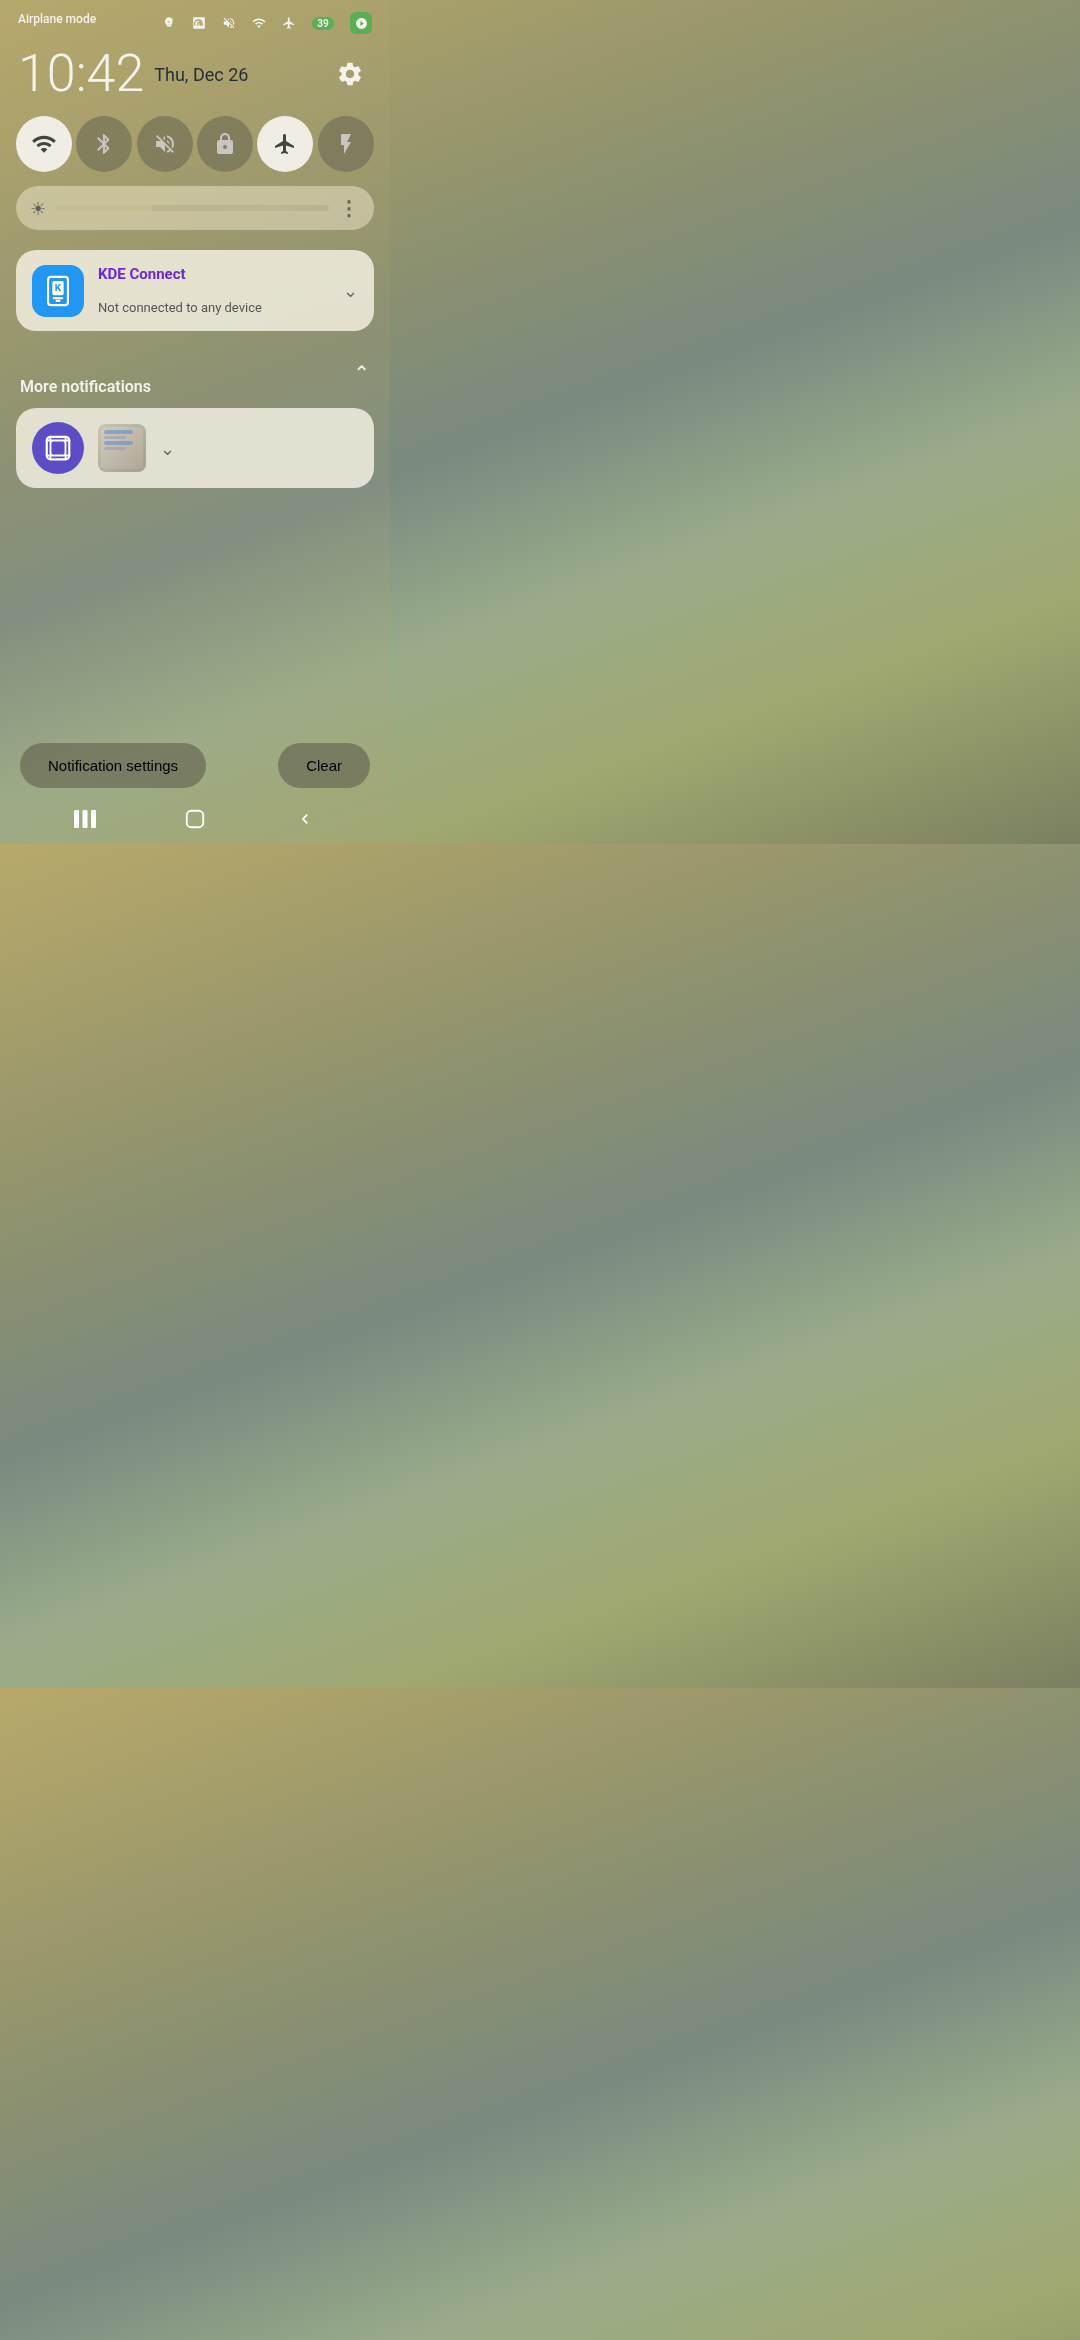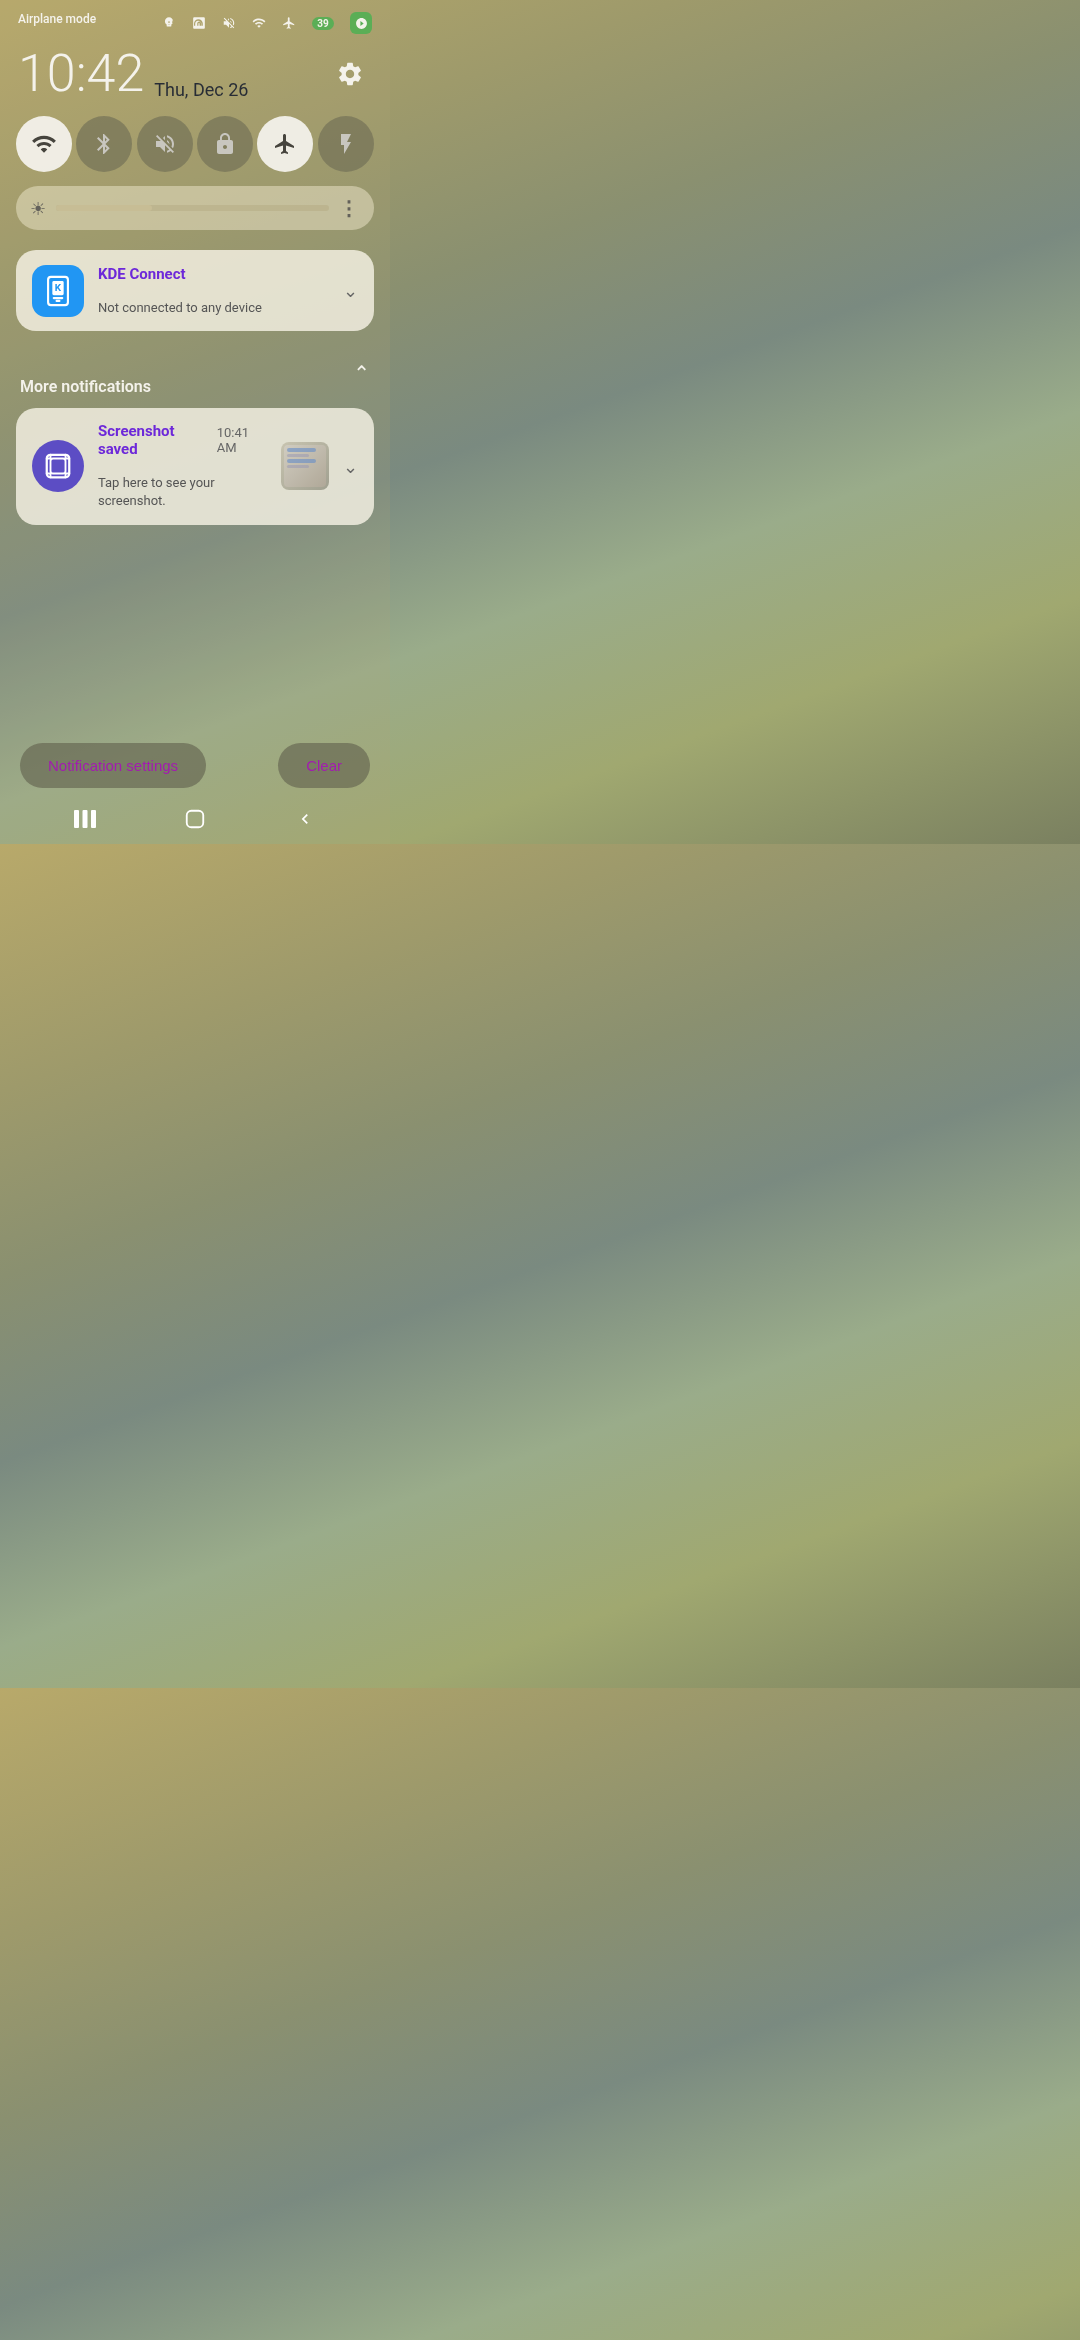--- a/index.html
+++ b/index.html
@@ -70,21 +70,21 @@
 
     .time-row {
       display: flex;
       justify-content: space-between;
       align-items: center;
       padding: 8px 18px 16px;
     }
 
     .time-display {
       display: flex;
-      align-items: flex-end;
+      align-items: center;
       gap: 10px;
     }
 
     .time-text {
       font-size: 52px;
       font-weight: 300;
       color: #fff;
       line-height: 1;
     }
 
@@ -305,21 +305,21 @@
       bottom: 56px;
       left: 0;
       right: 0;
       display: flex;
       justify-content: space-between;
       padding: 0 20px;
     }
 
     .action-btn {
       background: rgba(100, 100, 80, 0.65);
-      color: #a21caf;
+      color: #000000;
       border: none;
       border-radius: 30px;
       padding: 14px 28px;
       font-size: 15px;
       cursor: pointer;
       font-weight: 500;
     }
 
     
     .nav-bar {
@@ -469,27 +469,20 @@
 </div>
 
 <div class="notification-card">
   <div class="notif-icon screenshot-icon-bg">
     <svg width="30" height="30" viewBox="0 0 24 24" fill="white">
       <rect x="3" y="3" width="18" height="18" rx="3" fill="none" stroke="white" stroke-width="1.8"></rect>
       <rect x="6" y="6" width="12" height="12" rx="2" fill="none" stroke="white" stroke-width="1.5"></rect>
       <path d="M6 3v3M18 3v3M6 18v3M18 18v3M3 6h3M3 18h3M18 6h3M18 18h3" stroke="white" stroke-width="1.5" stroke-linecap="round"></path>
     </svg>
   </div>
-  <div class="notif-content">
-    <div style="display:flex;align-items:center;gap:4px;">
-      <span class="notif-title">Screenshot saved</span>
-      <span class="notif-time">10:41 AM</span>
-    </div>
-    <div class="notif-body">Tap here to see your screenshot.</div>
-  </div>
   <div class="notif-thumbnail">
     <div class="thumbnail-inner">
       <div class="thumbnail-line"></div>
       <div class="thumbnail-line2"></div>
       <div class="thumbnail-line"></div>
       <div class="thumbnail-line2"></div>
     </div>
   </div>
   <span class="notif-chevron">⌄</span>
 </div>

